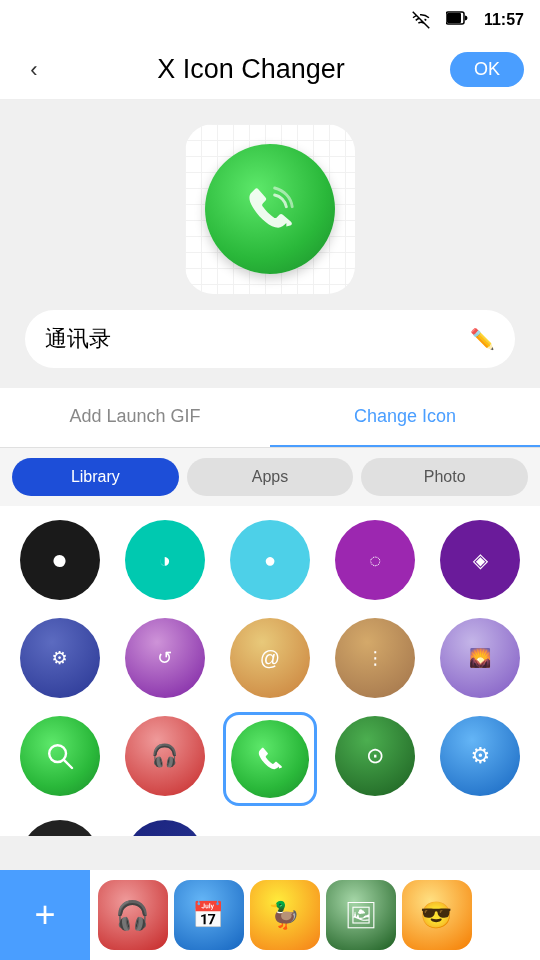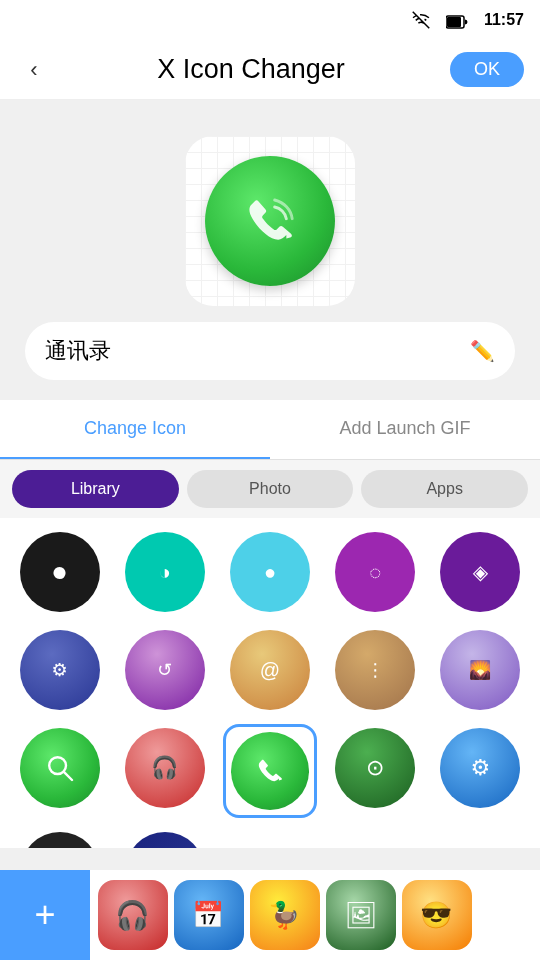--- a/index.html
+++ b/index.html
@@ -17,21 +17,21 @@
       height: 40px;
       background: #fff;
       display: flex;
       align-items: center;
       justify-content: flex-end;
       padding: 0 16px;
       gap: 6px;
     }
     .status-icons {
       display: flex;
-      align-items: flex-end;
+      align-items: flex-start;
       gap: 16px;
     }
     .status-time {
       font-size: 16px;
       font-weight: 600;
       color: #000;
     }
 
     
     .nav-bar {
@@ -69,21 +69,21 @@
       cursor: pointer;
     }
 
     
     .icon-preview-area {
       background: #f0f0f0;
       display: flex;
       flex-direction: column;
       align-items: center;
       justify-content: center;
-      padding: 36px 0 20px;
+      padding: 24px 0 20px;
     }
     .icon-preview-box {
       width: 170px;
       height: 170px;
       background: #fff;
       border-radius: 28px;
       display: flex;
       align-items: center;
       justify-content: center;
       position: relative;
@@ -169,21 +169,21 @@
     .sub-tab {
       flex: 1;
       padding: 10px 0;
       text-align: center;
       border-radius: 22px;
       font-size: 16px;
       font-weight: 500;
       cursor: pointer;
     }
     .sub-tab.active {
-      background: #4c1d95;
+      background: #1d4ed8;
       color: #fff;
     }
     .sub-tab.inactive {
       background: #e0e0e0;
       color: #555;
     }
 
     
     .icon-grid {
       background: #fff;
@@ -329,28 +329,28 @@
     </div>
   </div>
 
   <div class="app-name-row">
     <span class="app-name-text">通讯录</span>
     <span class="edit-icon">✏️</span>
   </div>
 </div>
 
 <div class="main-tabs">
+  <div class="main-tab inactive">Add Launch GIF</div>
   <div class="main-tab active">Change Icon</div>
-  <div class="main-tab inactive">Add Launch GIF</div>
 </div>
 
 <div class="sub-tabs">
   <div class="sub-tab active">Library</div>
+  <div class="sub-tab inactive">Apps</div>
   <div class="sub-tab inactive">Photo</div>
-  <div class="sub-tab inactive">Apps</div>
 </div>
 
 <div class="icon-grid" style="height: 330px;">
 
   <div class="grid-icon">
     <div class="icon-inner ic-black">
       <span class="icon-text">⏺</span>
     </div>
   </div>
   <div class="grid-icon">

